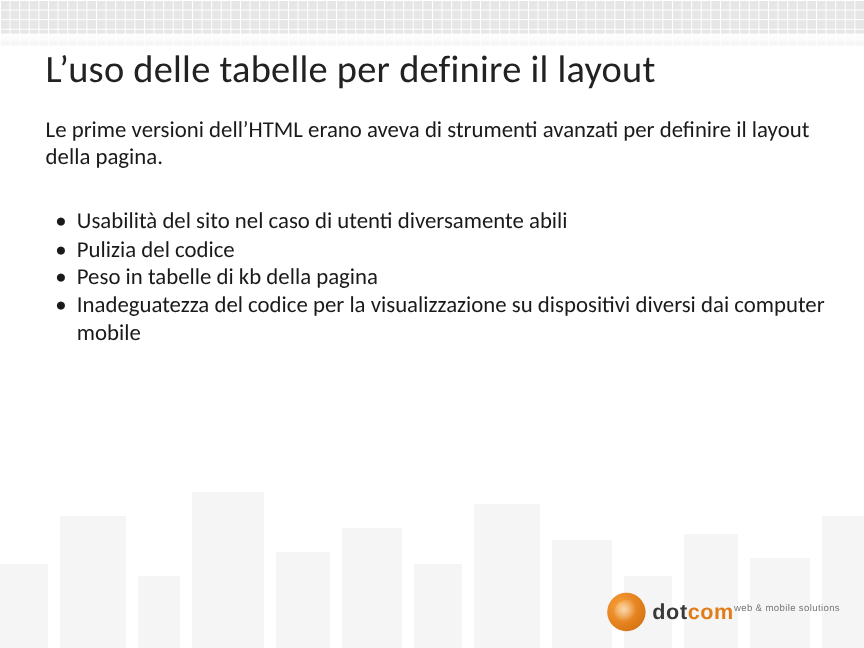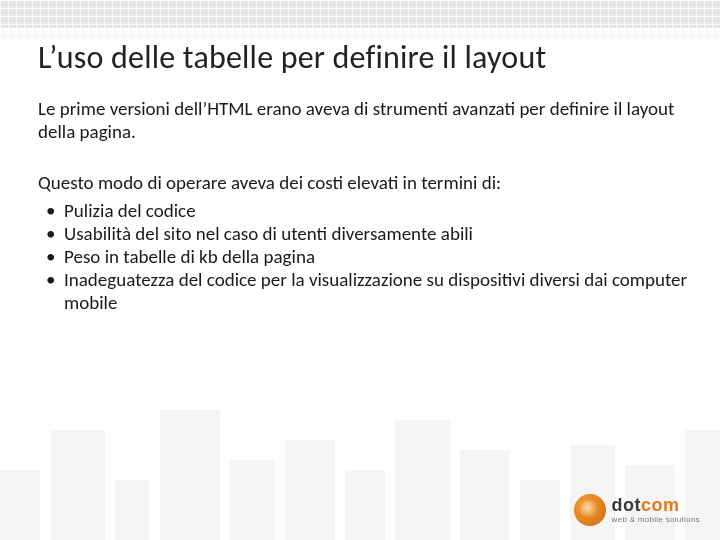--- a/index.html
+++ b/index.html
@@ -104,21 +104,21 @@
     position: relative;
   }
   .logo-mark::after{
     content:"";
     position:absolute;
     inset:6px;
     border-radius:50%;
     background: radial-gradient(circle at 40% 40%, rgba(255,255,255,.6), rgba(255,255,255,0) 60%);
   }
   .logo-text {
-    display:flex; flex-direction:column;
+    display:flex; flex-direction:row;
     font-family: Arial, sans-serif;
     line-height: 1;
   }
   .logo-name {
     font-size: 18px;
     font-weight: 700;
     color: #3a3a3a;
     letter-spacing: 0.5px;
   }
   .logo-name .accent { color: #e07d1a; }
@@ -136,24 +136,23 @@
 <div class="skyline"></div>
 
 <div class="content">
   <h1>L’uso delle tabelle per definire il layout</h1>
 
   <div class="body-text">
     <p class="para">Le prime versioni dell’HTML erano aveva di strumenti avanzati per definire il layout della pagina.</p>
 
     <div class="gap"></div>
 
-    <p class="para">Questo modo di operare aveva dei costi elevati in termini di:</p>
     <ul>
+      <li>Usabilità del sito nel caso di utenti diversamente abili</li>
       <li>Pulizia del codice</li>
-      <li>Usabilità del sito nel caso di utenti diversamente abili</li>
       <li>Peso in tabelle di kb della pagina</li>
       <li>Inadeguatezza del codice per la visualizzazione su dispositivi diversi dai computer mobile</li>
     </ul>
   </div>
 </div>
 
 <div class="logo">
   <div class="logo-mark"></div>
   <div class="logo-text">
     <div class="logo-name">

